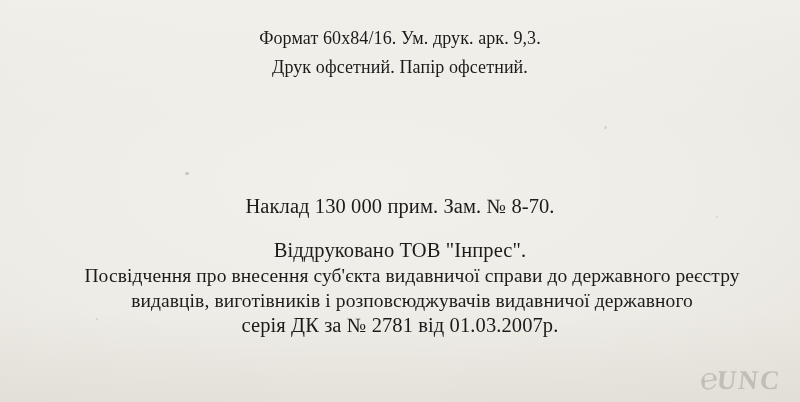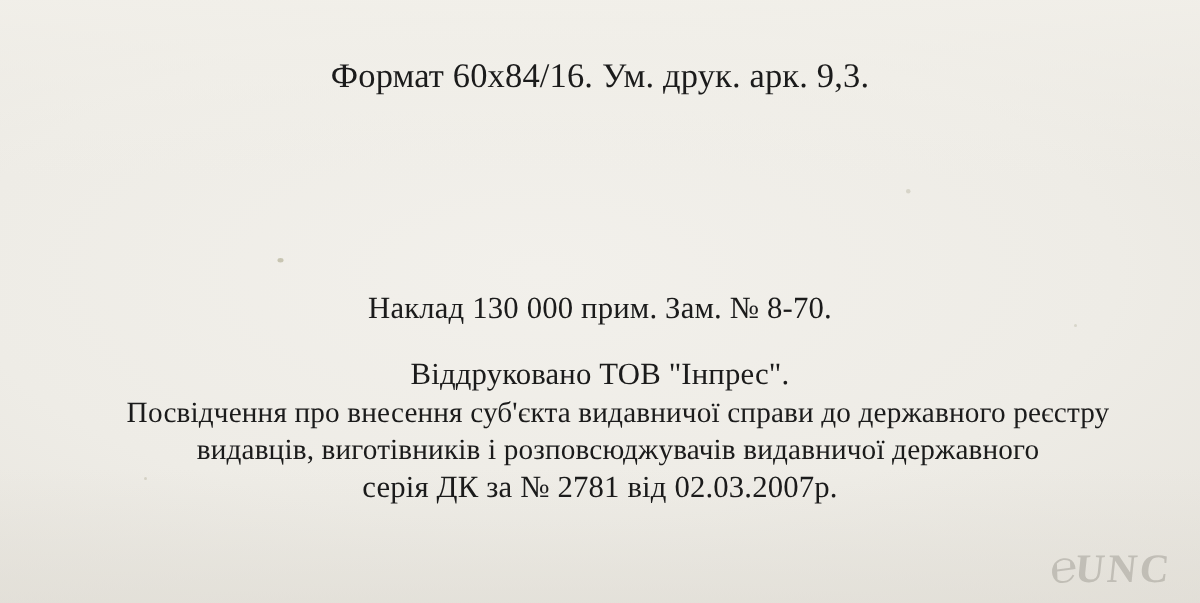--- a/index.html
+++ b/index.html
@@ -53,21 +53,21 @@
     text-align: center;
   }
   .line {
     display: block;
     white-space: nowrap;
     letter-spacing: 0.1px;
   }
 
   
   #block-format { top: 24px; }
-  #block-format .line { font-size: 23px; line-height: 29px; margin-top: 12px; }
+  #block-format .line { font-size: 18px; line-height: 29px; }
 
   
   #block-run { top: 192px; }
   #block-run .line { font-size: 20.5px; line-height: 29px; }
 
   
   #block-imprint { top: 238px; }
   #block-imprint .line { font-size: 20.5px; line-height: 25px; }
   #block-imprint .line.l2,
   #block-imprint .line.l3 { font-size: 19.5px; padding-left: 24px; }
@@ -100,30 +100,31 @@
   <div class="paper-tint-top"></div>
   <div class="paper-tint-bottom"></div>
 
   <div class="speck speck-a"></div>
   <div class="speck speck-b"></div>
   <div class="speck speck-c"></div>
   <div class="speck speck-d"></div>
 
   <div class="block" id="block-format">
     <span class="line l1">Формат 60х84/16. Ум. друк. арк. 9,3.</span>
+    <span class="line l2">Друк офсетний. Папір офсетний.</span>
   </div>
 
   <div class="block" id="block-run">
     <span class="line l1">Наклад 130 000 прим. Зам. № 8-70.</span>
   </div>
 
   <div class="block" id="block-imprint">
     <span class="line l1">Віддруковано ТОВ "Інпрес".</span>
     <span class="line l2">Посвідчення про внесення суб'єкта видавничої справи до державного реєстру</span>
     <span class="line l3">видавців, виготівників і розповсюджувачів видавничої державного</span>
-    <span class="line l4">серія ДК за № 2781 від 02.03.2007р.</span>
+    <span class="line l4">серія ДК за № 2781 від 01.03.2007р.</span>
   </div>
 
   <div class="watermark">
     <span class="swash">℮</span><span>UNC</span>
   </div>
 
 </div>
 
 </body></html>

